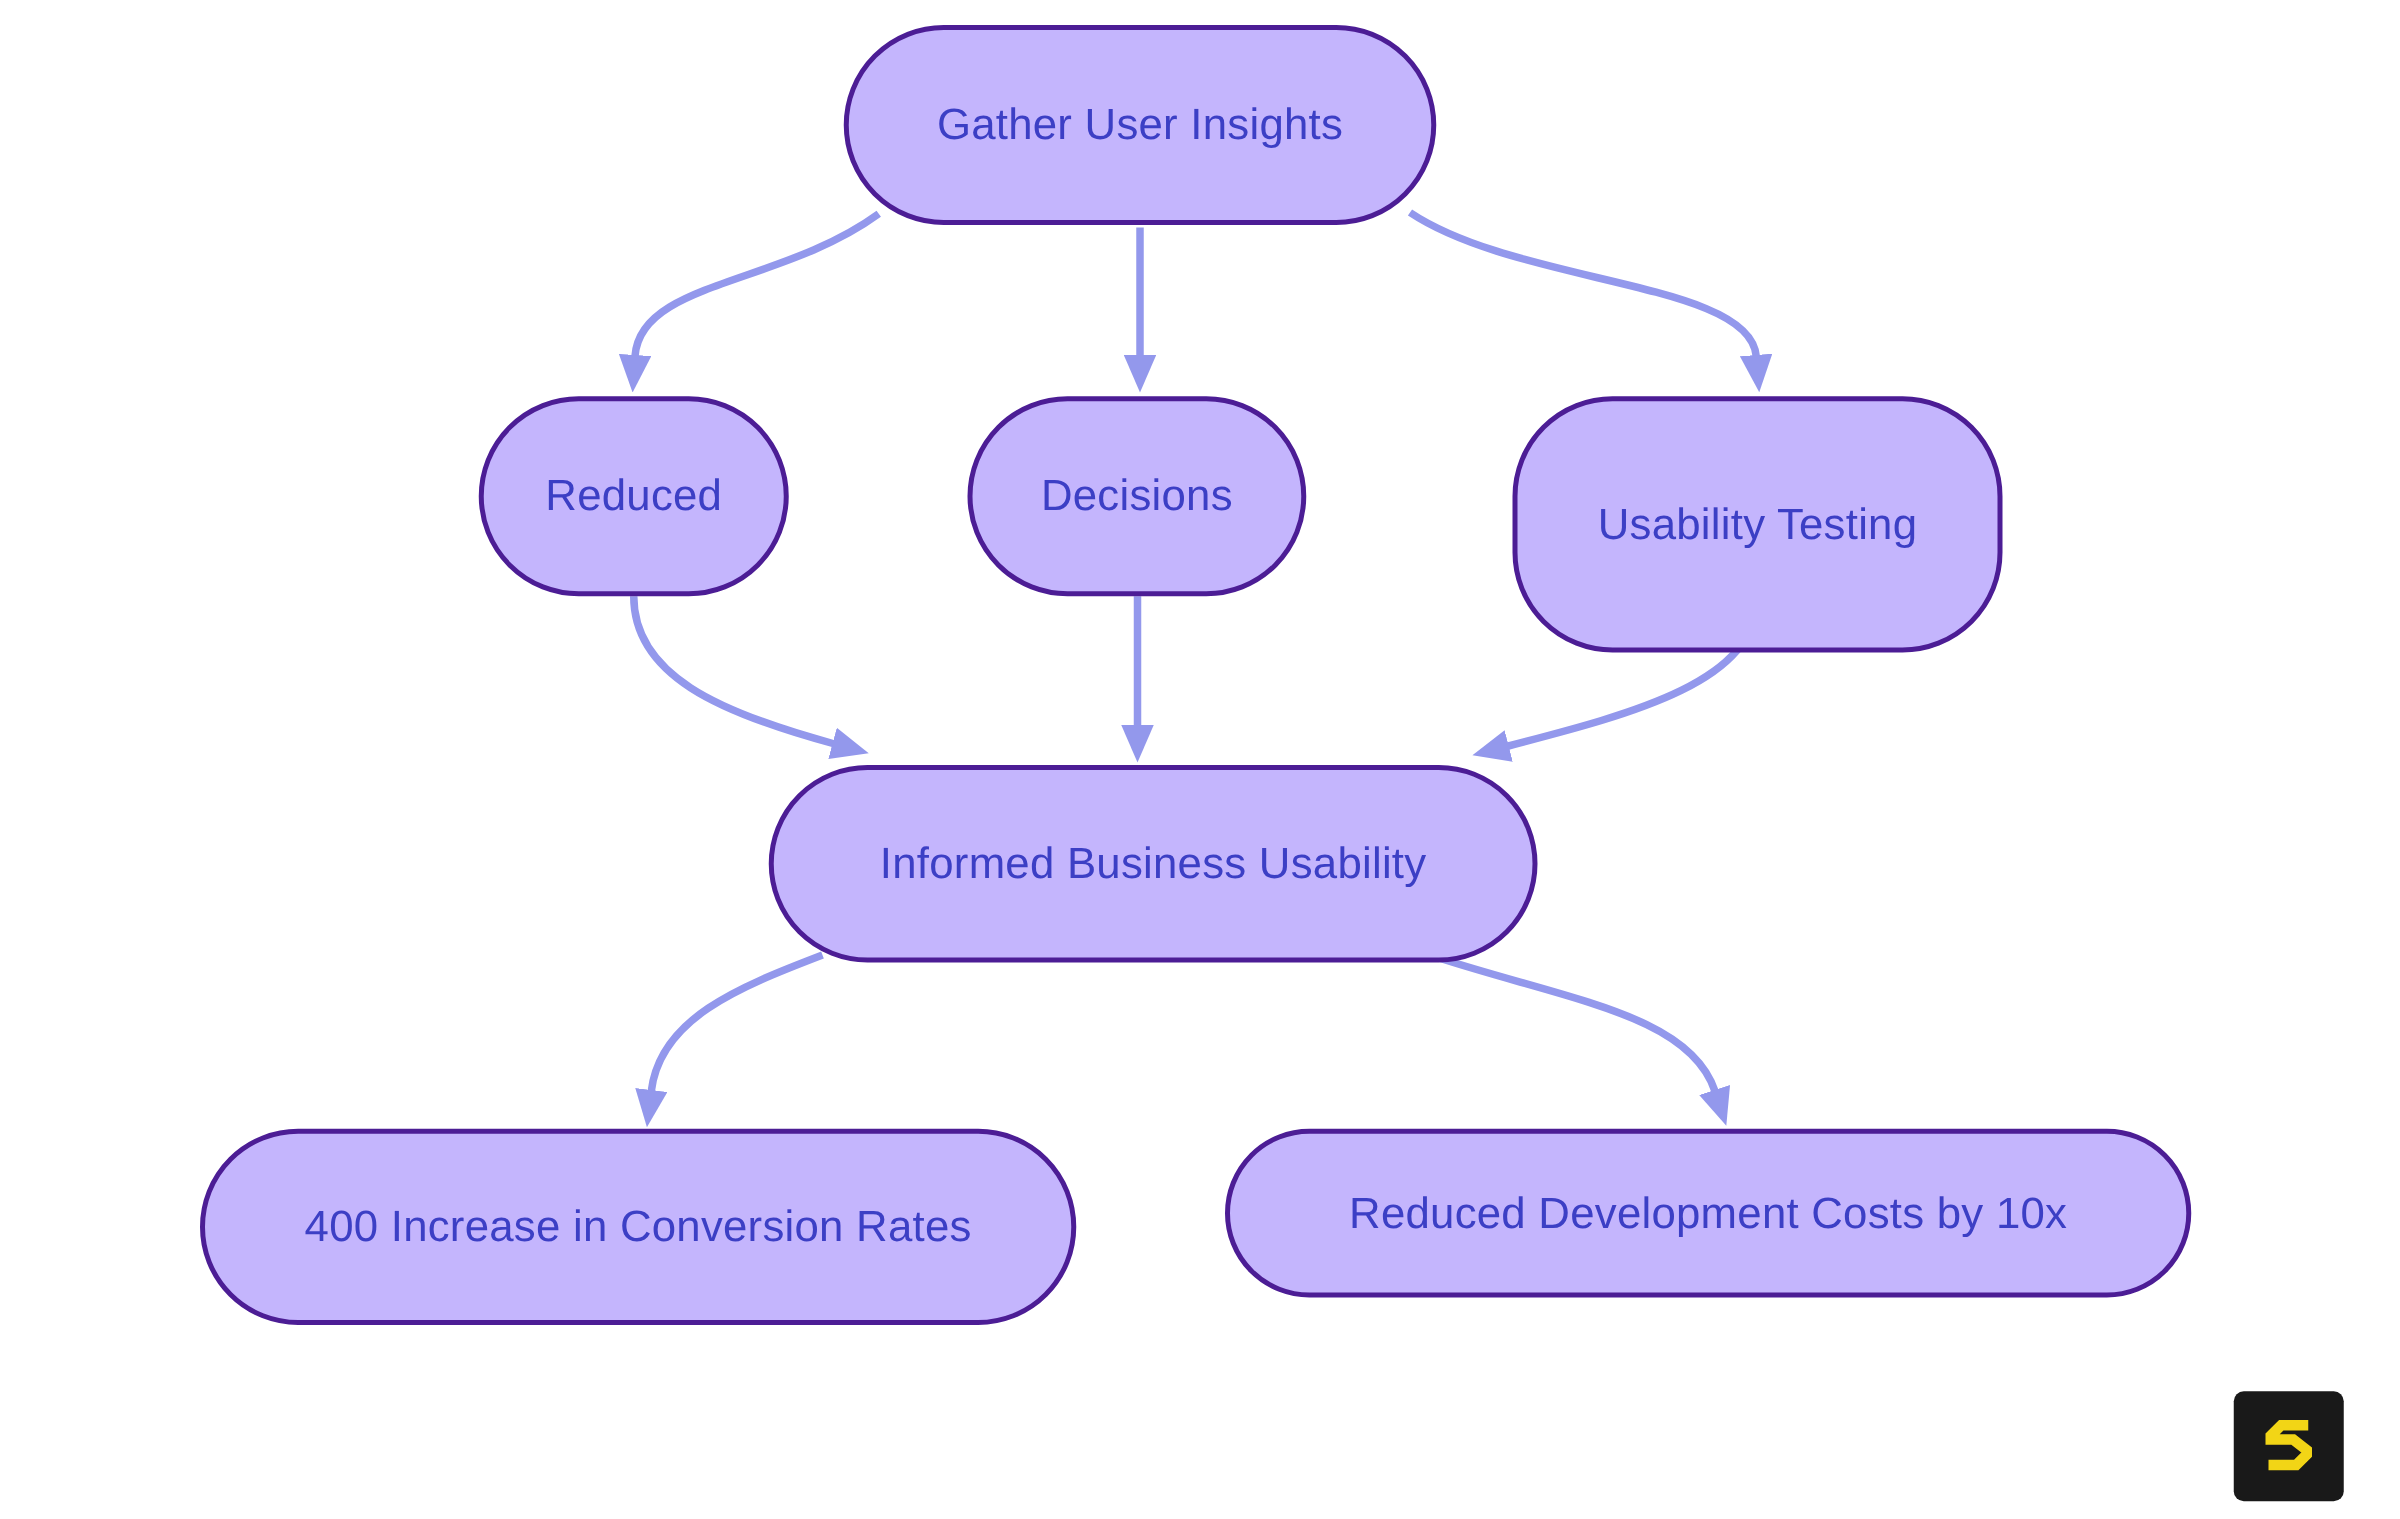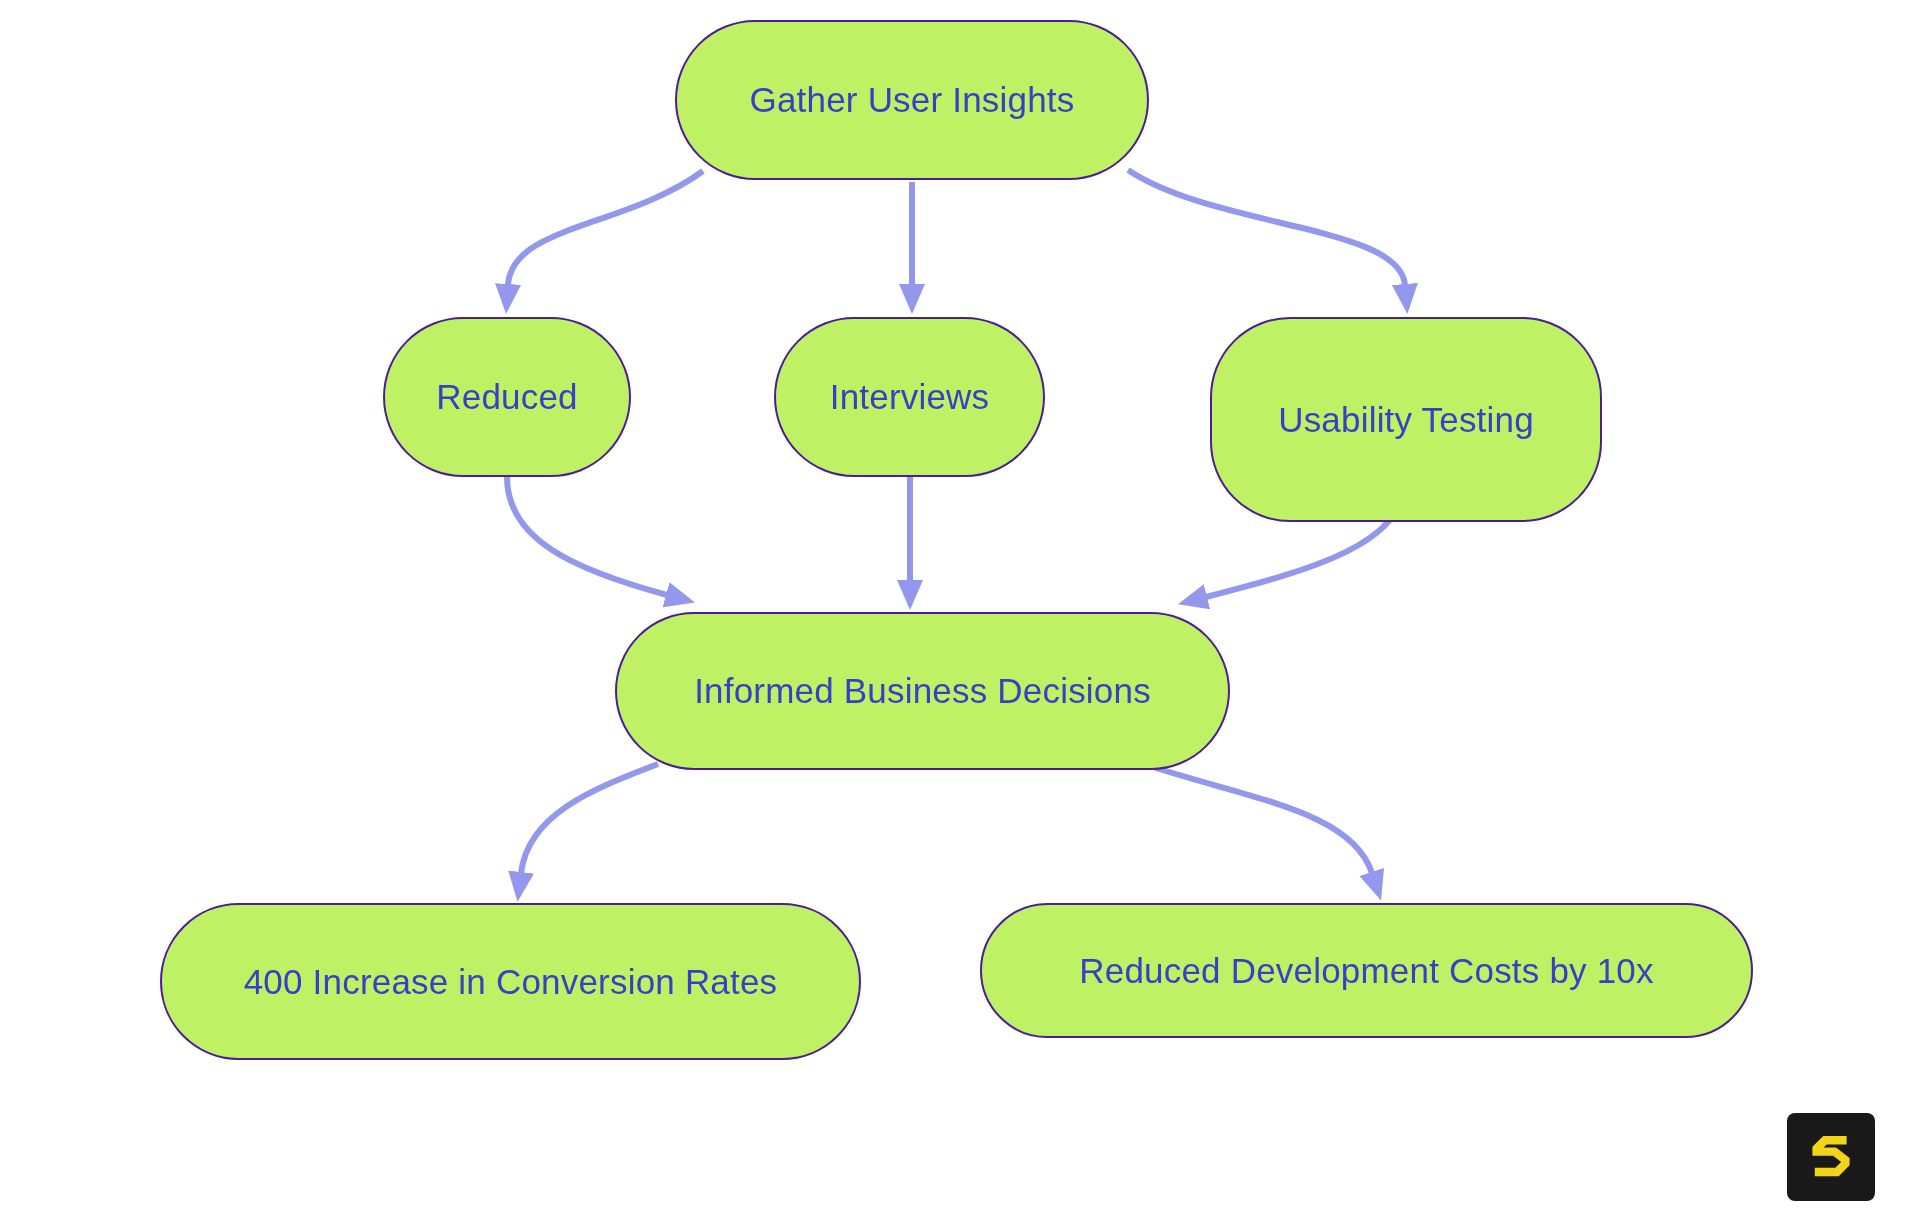--- a/index.html
+++ b/index.html
@@ -21,22 +21,22 @@
     top: 0;
     width: 1920px;
     height: 1215px;
     pointer-events: none;
   }
   .node {
     position: absolute;
     display: flex;
     align-items: center;
     justify-content: center;
-    background: #bef264;
-    border: 2px solid #4c1d95;
+    background: #c4b5fd;
+    border: 4px solid #4c1d95;
     border-radius: 80px;
     box-sizing: border-box;
     color: #3c3fc5;
     font-size: 35px;
     letter-spacing: 0.2px;
     text-align: center;
     white-space: nowrap;
   }
   .n-gather     { left: 675px;  top: 20px;  width: 474px; height: 160px; }
   .n-surveys    { left: 383px;  top: 317px; width: 248px; height: 160px; }
@@ -81,29 +81,29 @@
 
   <div class="node n-gather">
     <span>Gather User Insights</span>
   </div>
 
   <div class="node n-surveys">
     <span>Reduced</span>
   </div>
 
   <div class="node n-interviews">
-    <span>Interviews</span>
+    <span>Decisions</span>
   </div>
 
   <div class="node n-usability">
     <span>Usability Testing</span>
   </div>
 
   <div class="node n-informed">
-    <span>Informed Business Decisions</span>
+    <span>Informed Business Usability</span>
   </div>
 
   <div class="node n-conversion">
     <span>400 Increase in Conversion Rates</span>
   </div>
 
   <div class="node n-costs">
     <span>Reduced Development Costs by 10x</span>
   </div>
 

